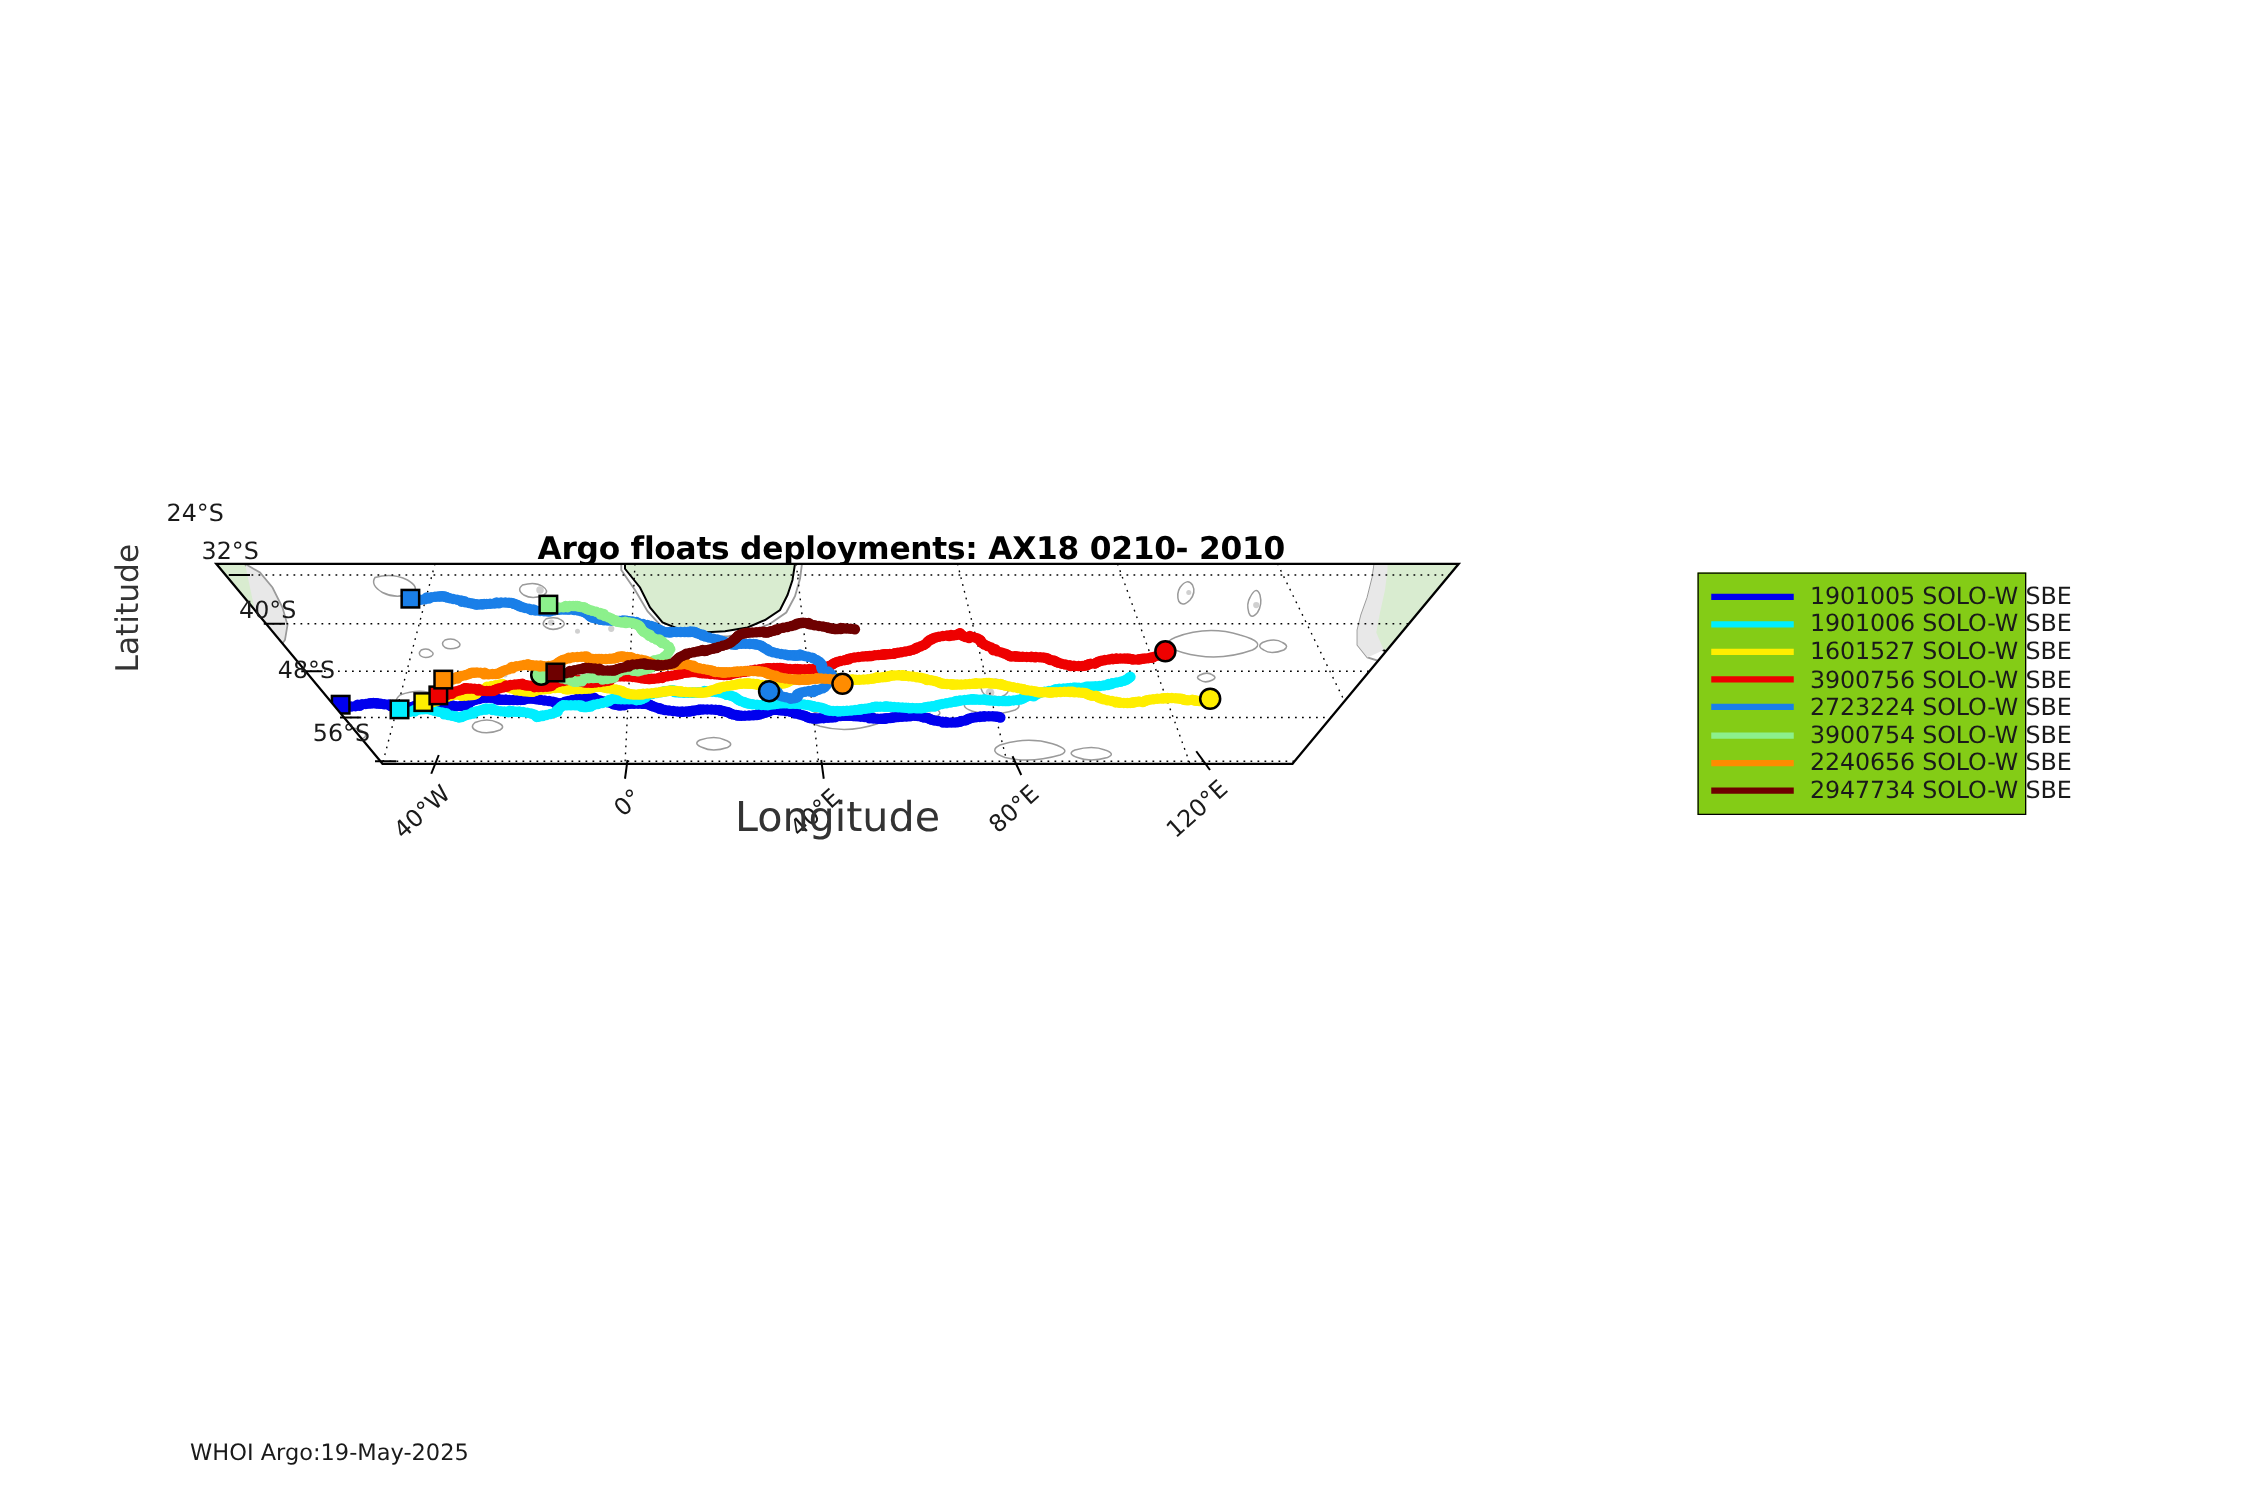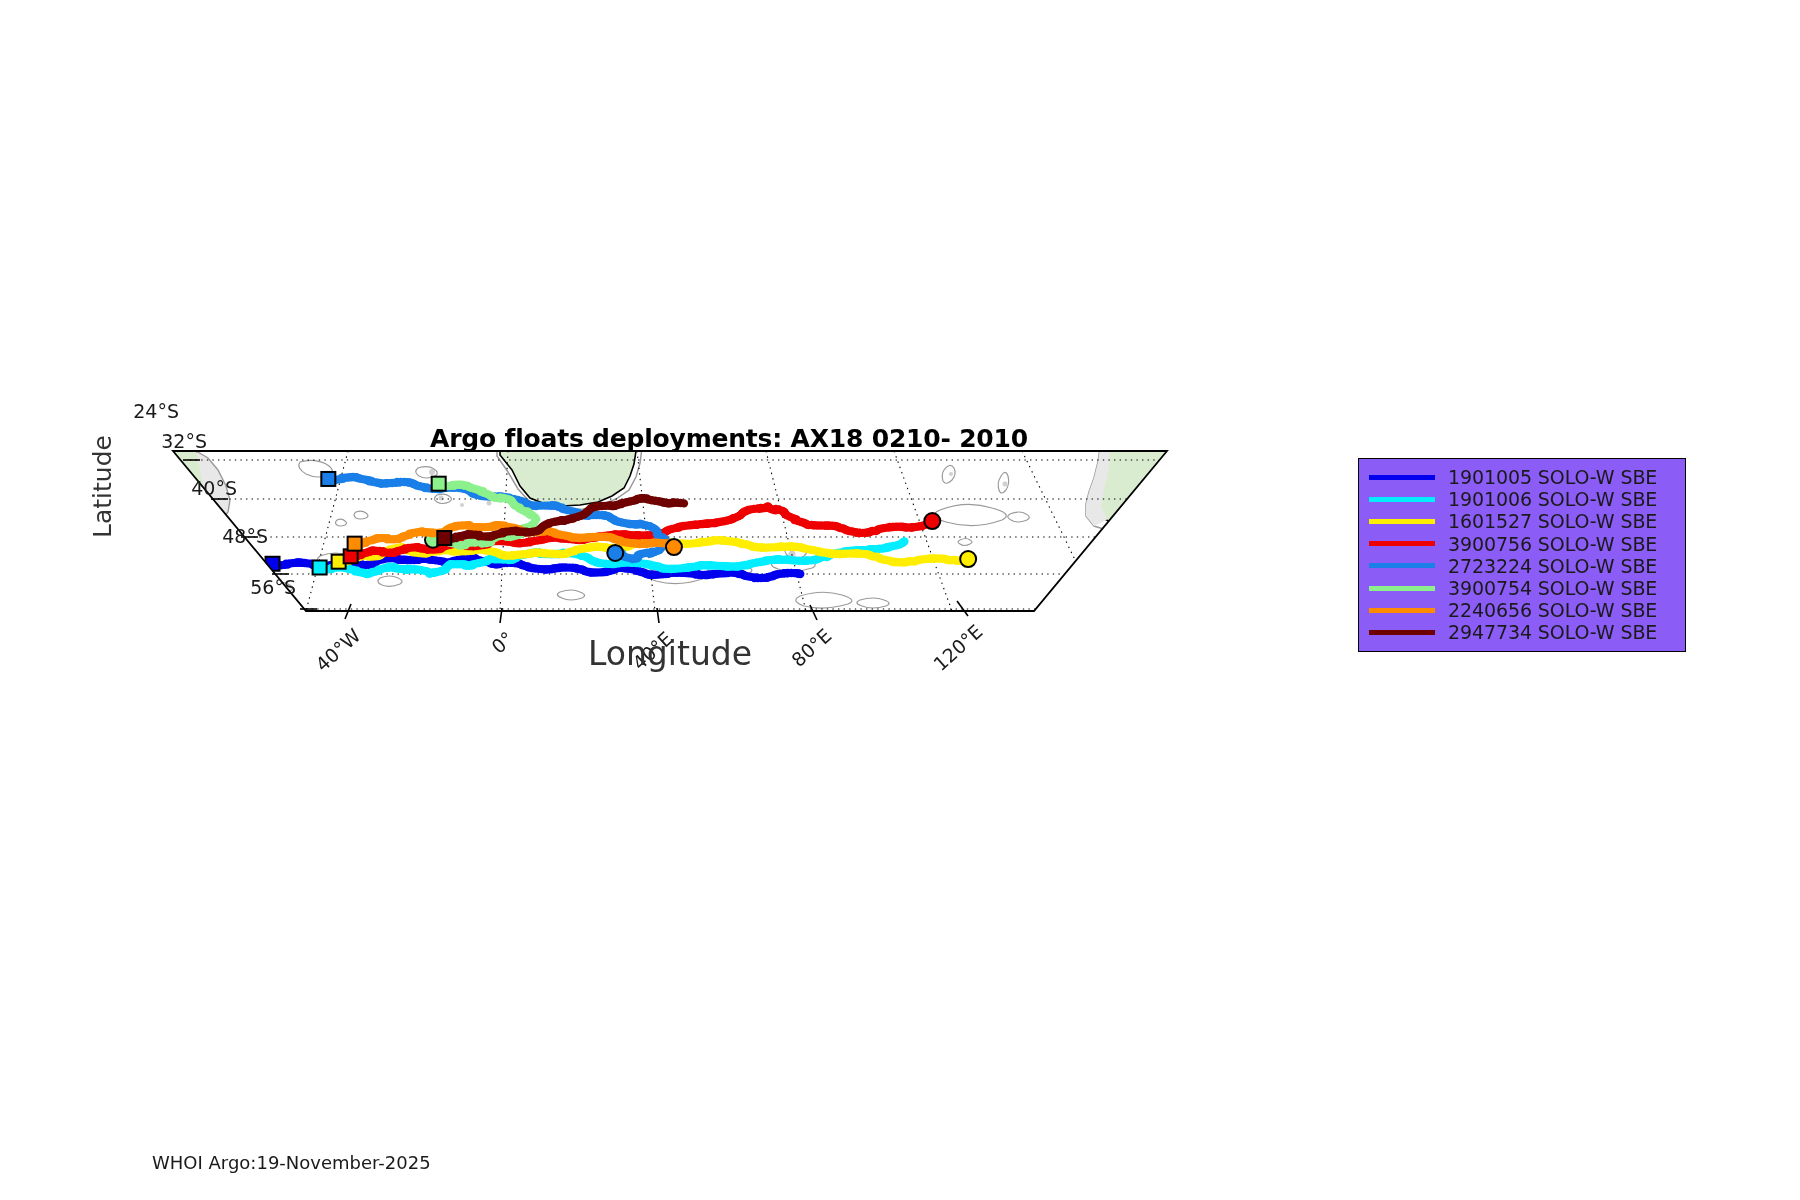--- a/index.html
+++ b/index.html
@@ -61,23 +61,23 @@
     font-size:19px;
     color:#1a1a1a;
     white-space:nowrap;
     transform-origin:left top;
   }
 
   
   #legend{
     position:absolute;
     left:1358px; top:458px;
-    width:328px;
+    width:263px;
     border:1.2px solid #000;
-    background:#8b5cf6;
+    background:#84cc16;
     padding:7px 8px 7px 10px;
     box-sizing:border-box;
   }
   .legend-row{
     display:flex;
     align-items:center;
     height:22.2px;
   }
   .legend-swatch{
     width:66px;height:5px;
@@ -2167,15 +2167,15 @@
     <div class="legend-row">
       <span class="legend-swatch" style="background:#ff8c00"></span>
       <span class="legend-label">2240656 SOLO-W SBE</span>
     </div>
     <div class="legend-row">
       <span class="legend-swatch" style="background:#6e0000"></span>
       <span class="legend-label">2947734 SOLO-W SBE</span>
     </div>
   </div>
 
-  <div id="footer">WHOI Argo:19-November-2025</div>
+  <div id="footer">WHOI Argo:19-May-2025</div>
 
 </div>
 
 </body></html>

